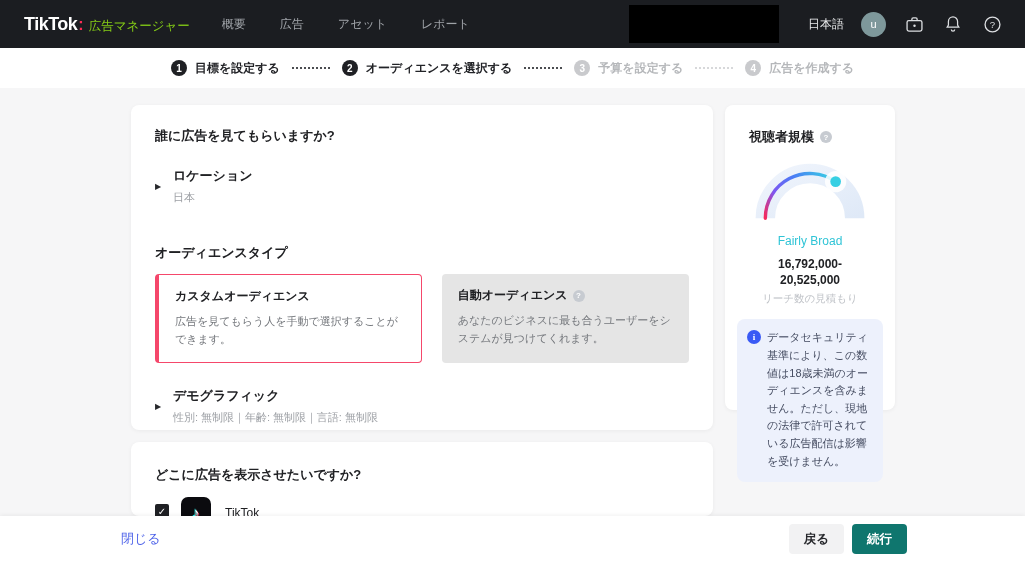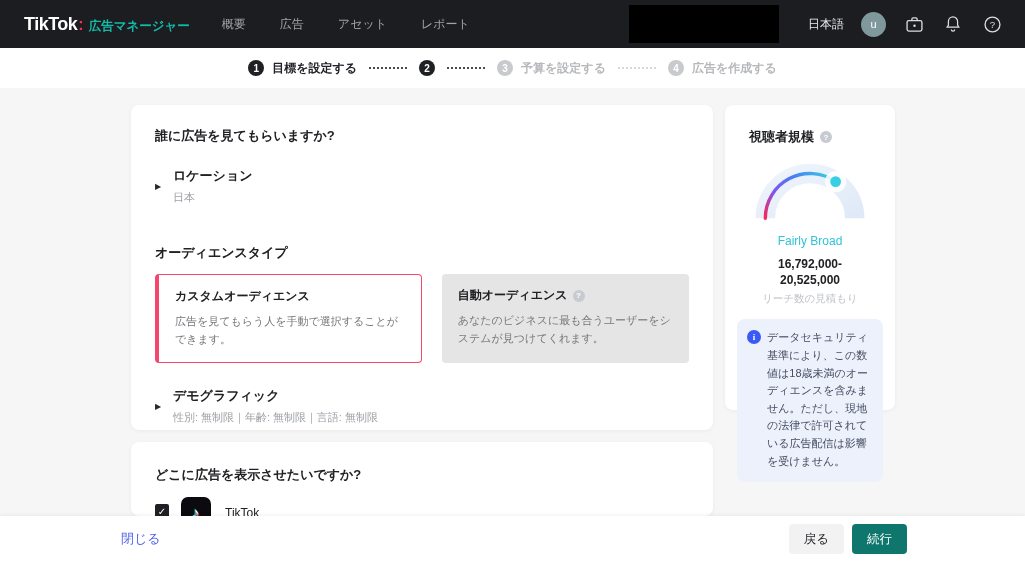--- a/index.html
+++ b/index.html
@@ -6,21 +6,21 @@
   html,body { width:1025px; height:562px; }
   body { font-family:"Liberation Sans","DejaVu Sans",sans-serif; background:#f6f6f7; overflow:hidden; }
   .page { position:relative; width:1025px; height:500px; }
 
   
   .navbar { position:absolute; left:0; top:0; width:1025px; height:48px; background:#1b1d21;
             display:flex; align-items:center; padding:0 22px 0 24px; }
   .brand { display:flex; align-items:baseline; white-space:nowrap; }
   .brand-logo { color:#ffffff; font-weight:bold; font-size:18px; letter-spacing:-0.5px; }
   .brand-colon { color:#fe2c55; font-weight:bold; font-size:16px; margin:0 5px 0 1px; }
-  .brand-suffix { color:#14b8a6; font-size:12.5px;font-weight:bold; }
+  .brand-suffix { color:#84cc16; font-size:12.5px; }
   .nav-items { display:flex; gap:34px; margin-left:32px; }
   .nav-item { color:#9fa3a8; font-size:12px; cursor:pointer; }
   .nav-right { margin-left:auto; display:flex; align-items:center; gap:17px; }
   .redacted { width:150px; height:38px; background:#000; margin-right:12px; }
   .lang { color:#e9eaeb; font-size:12px; cursor:pointer; }
   .avatar { width:25px; height:25px; border-radius:50%; background:#7e989b; color:#fff;
             font-size:11px; display:flex; align-items:center; justify-content:center; cursor:pointer; }
   .icon-btn { width:22px; height:22px; display:flex; align-items:center; justify-content:center; cursor:pointer; }
   .icon-btn svg { stroke:#dcdee1; fill:none; stroke-width:1.5; }
 
@@ -83,21 +83,21 @@
                 display:flex; align-items:center; justify-content:center; font-size:15px; margin-left:2px;
                 text-shadow:-1px -1px 0 #25f4ee, 1px 1px 0 #fe2c55; }
   .platform-label { font-size:12px; color:#202124; margin-top:9px; margin-left:4px; }
 
   
   .footer { position:absolute; left:0; top:516px; width:1025px; height:46px; background:#fff;
             box-shadow:0 -1px 4px rgba(0,0,0,0.06); display:flex; align-items:center; padding:0 118px 0 121px; }
   .link-close { font-size:13px; color:#4e63e9; cursor:pointer; }
   .footer-right { margin-left:auto; display:flex; gap:8px; }
   .btn { height:30px; border:none; border-radius:4px; font-size:12.5px; padding:0 15px; cursor:pointer;
-         font-family:inherit; }
+         font-family:inherit;font-weight:bold; }
   .btn-back { background:#f2f2f3; color:#26272b; }
   .btn-continue { background:#0f766e; color:#fff; }
 </style>
 </head>
 <body>
 
 <div class="page">
 
   <div class="navbar">
     <div class="brand">
@@ -138,20 +138,21 @@
   </div>
 
   <div class="stepper">
     <div class="step active">
       <div class="step-circle">1</div>
       <span class="step-label">目標を設定する</span>
     </div>
     <div class="dots"></div>
     <div class="step active">
       <div class="step-circle">2</div>
+      <span class="step-label">オーディエンスを選択する</span>
     </div>
     <div class="dots"></div>
     <div class="step inactive">
       <div class="step-circle">3</div>
       <span class="step-label">予算を設定する</span>
     </div>
     <div class="dots light"></div>
     <div class="step inactive">
       <div class="step-circle">4</div>
       <span class="step-label">広告を作成する</span>

